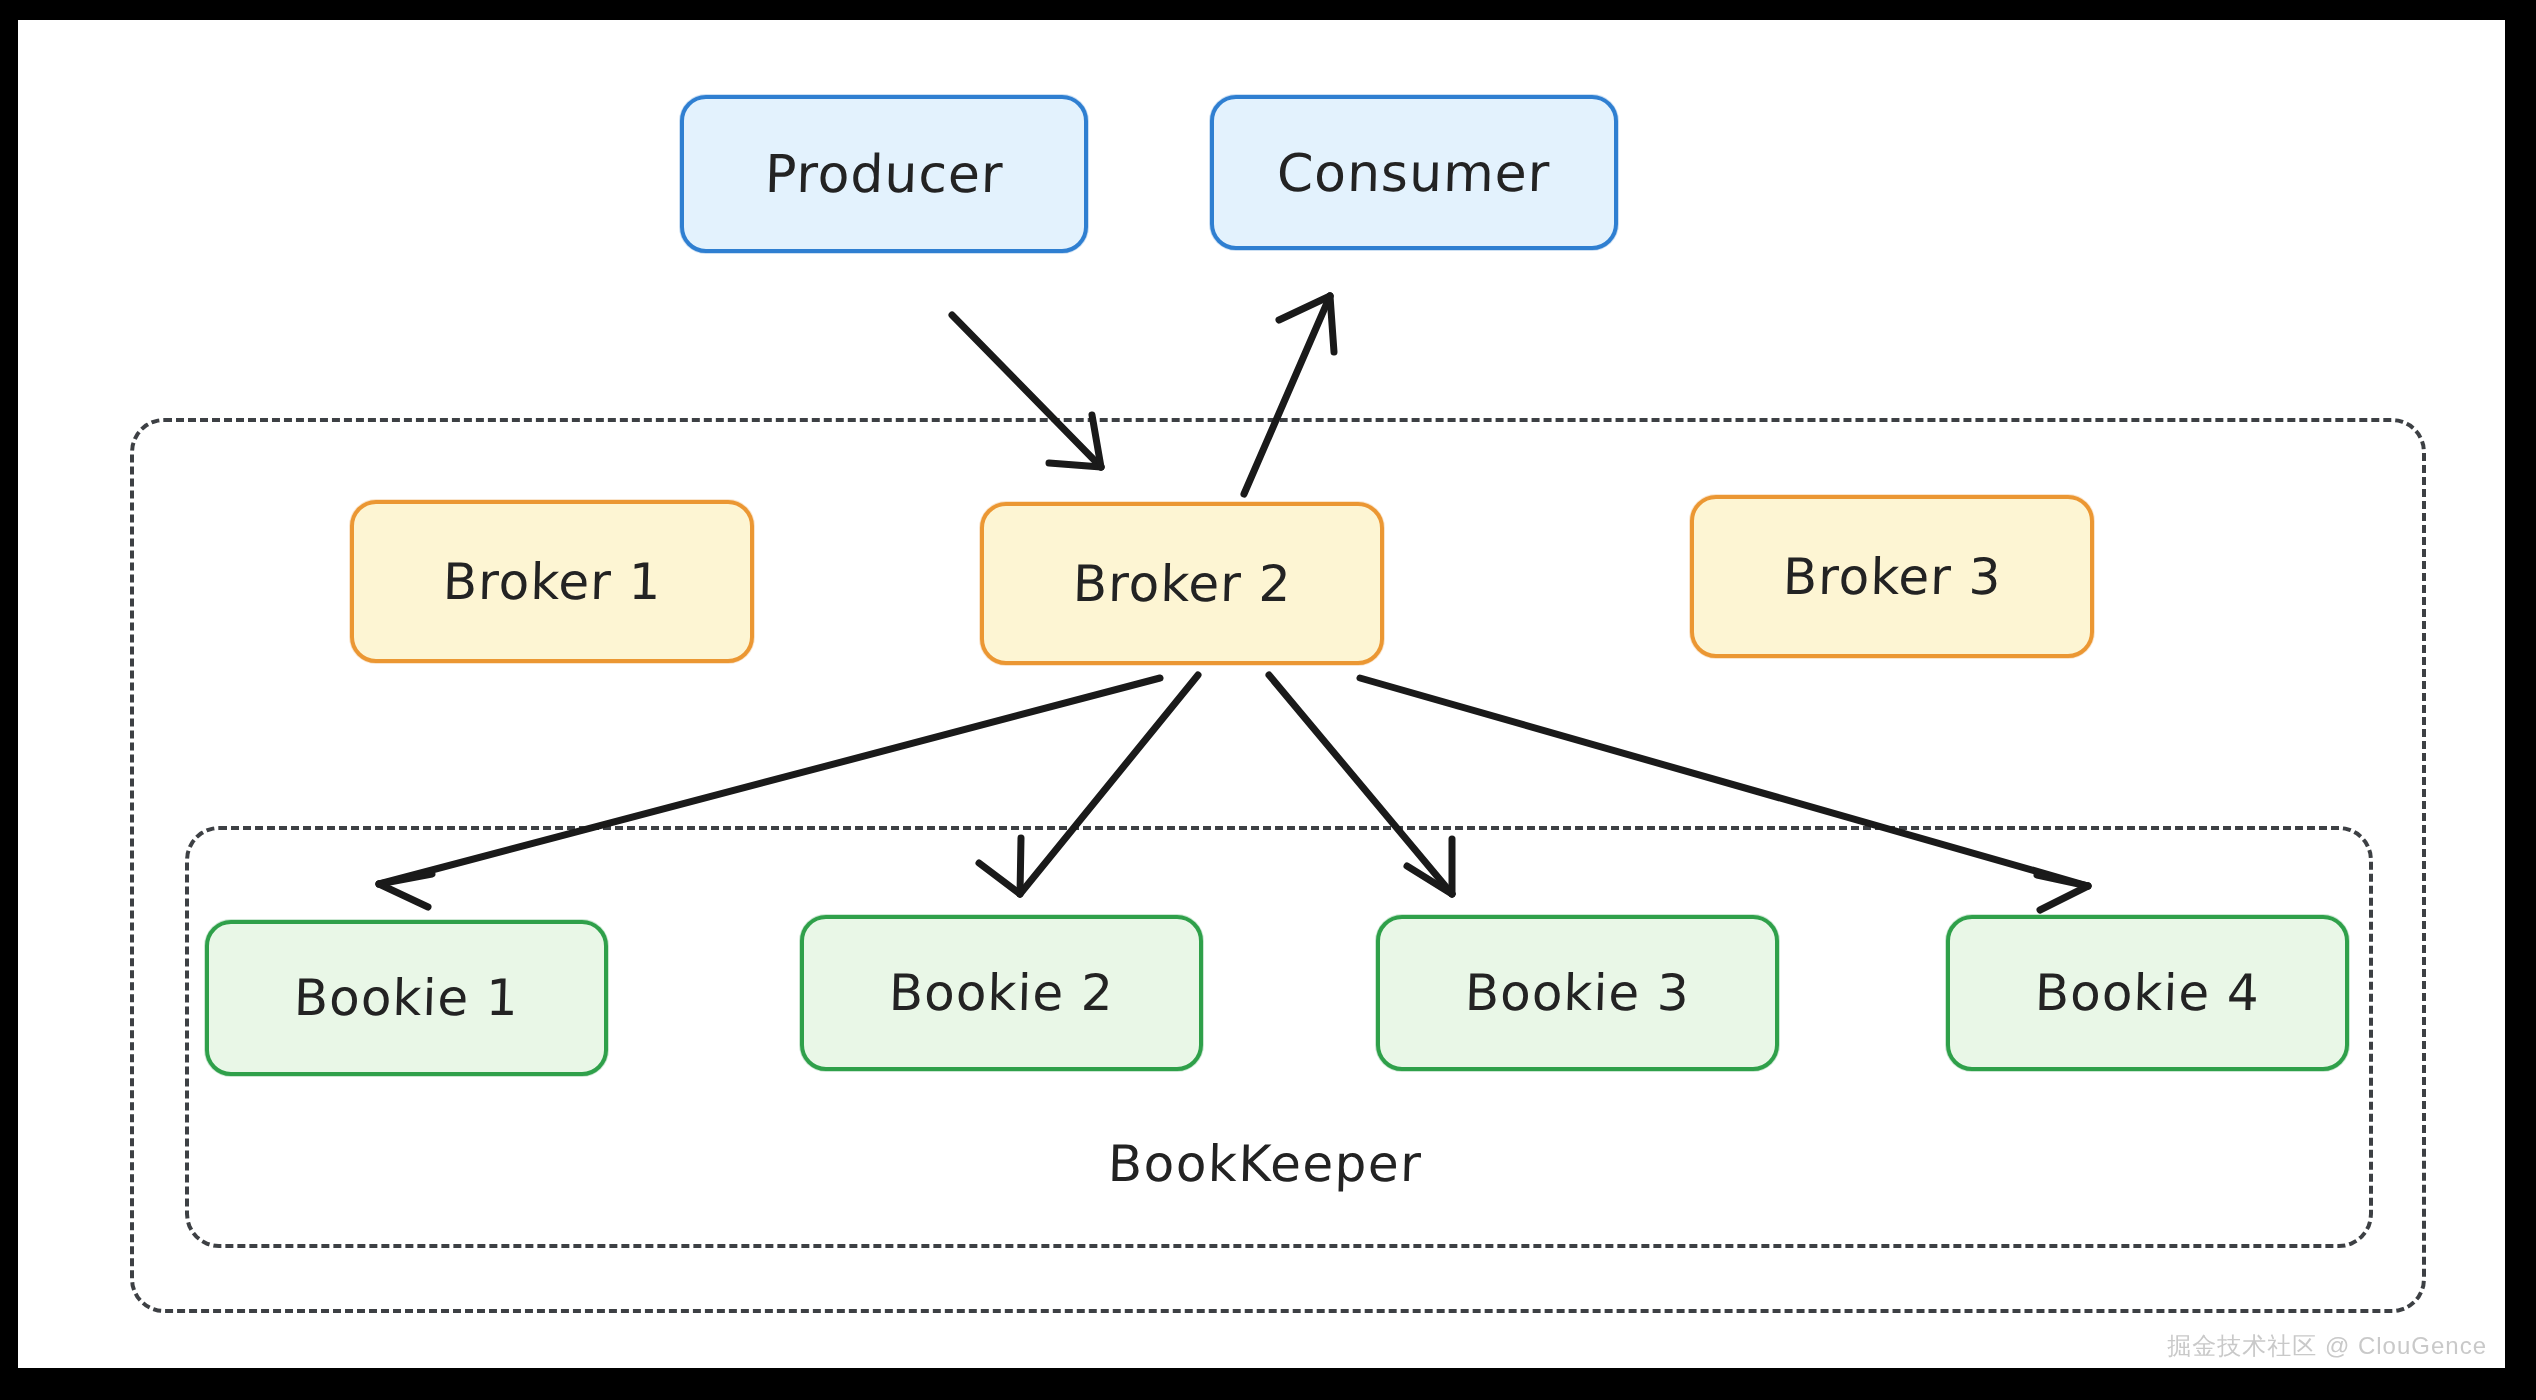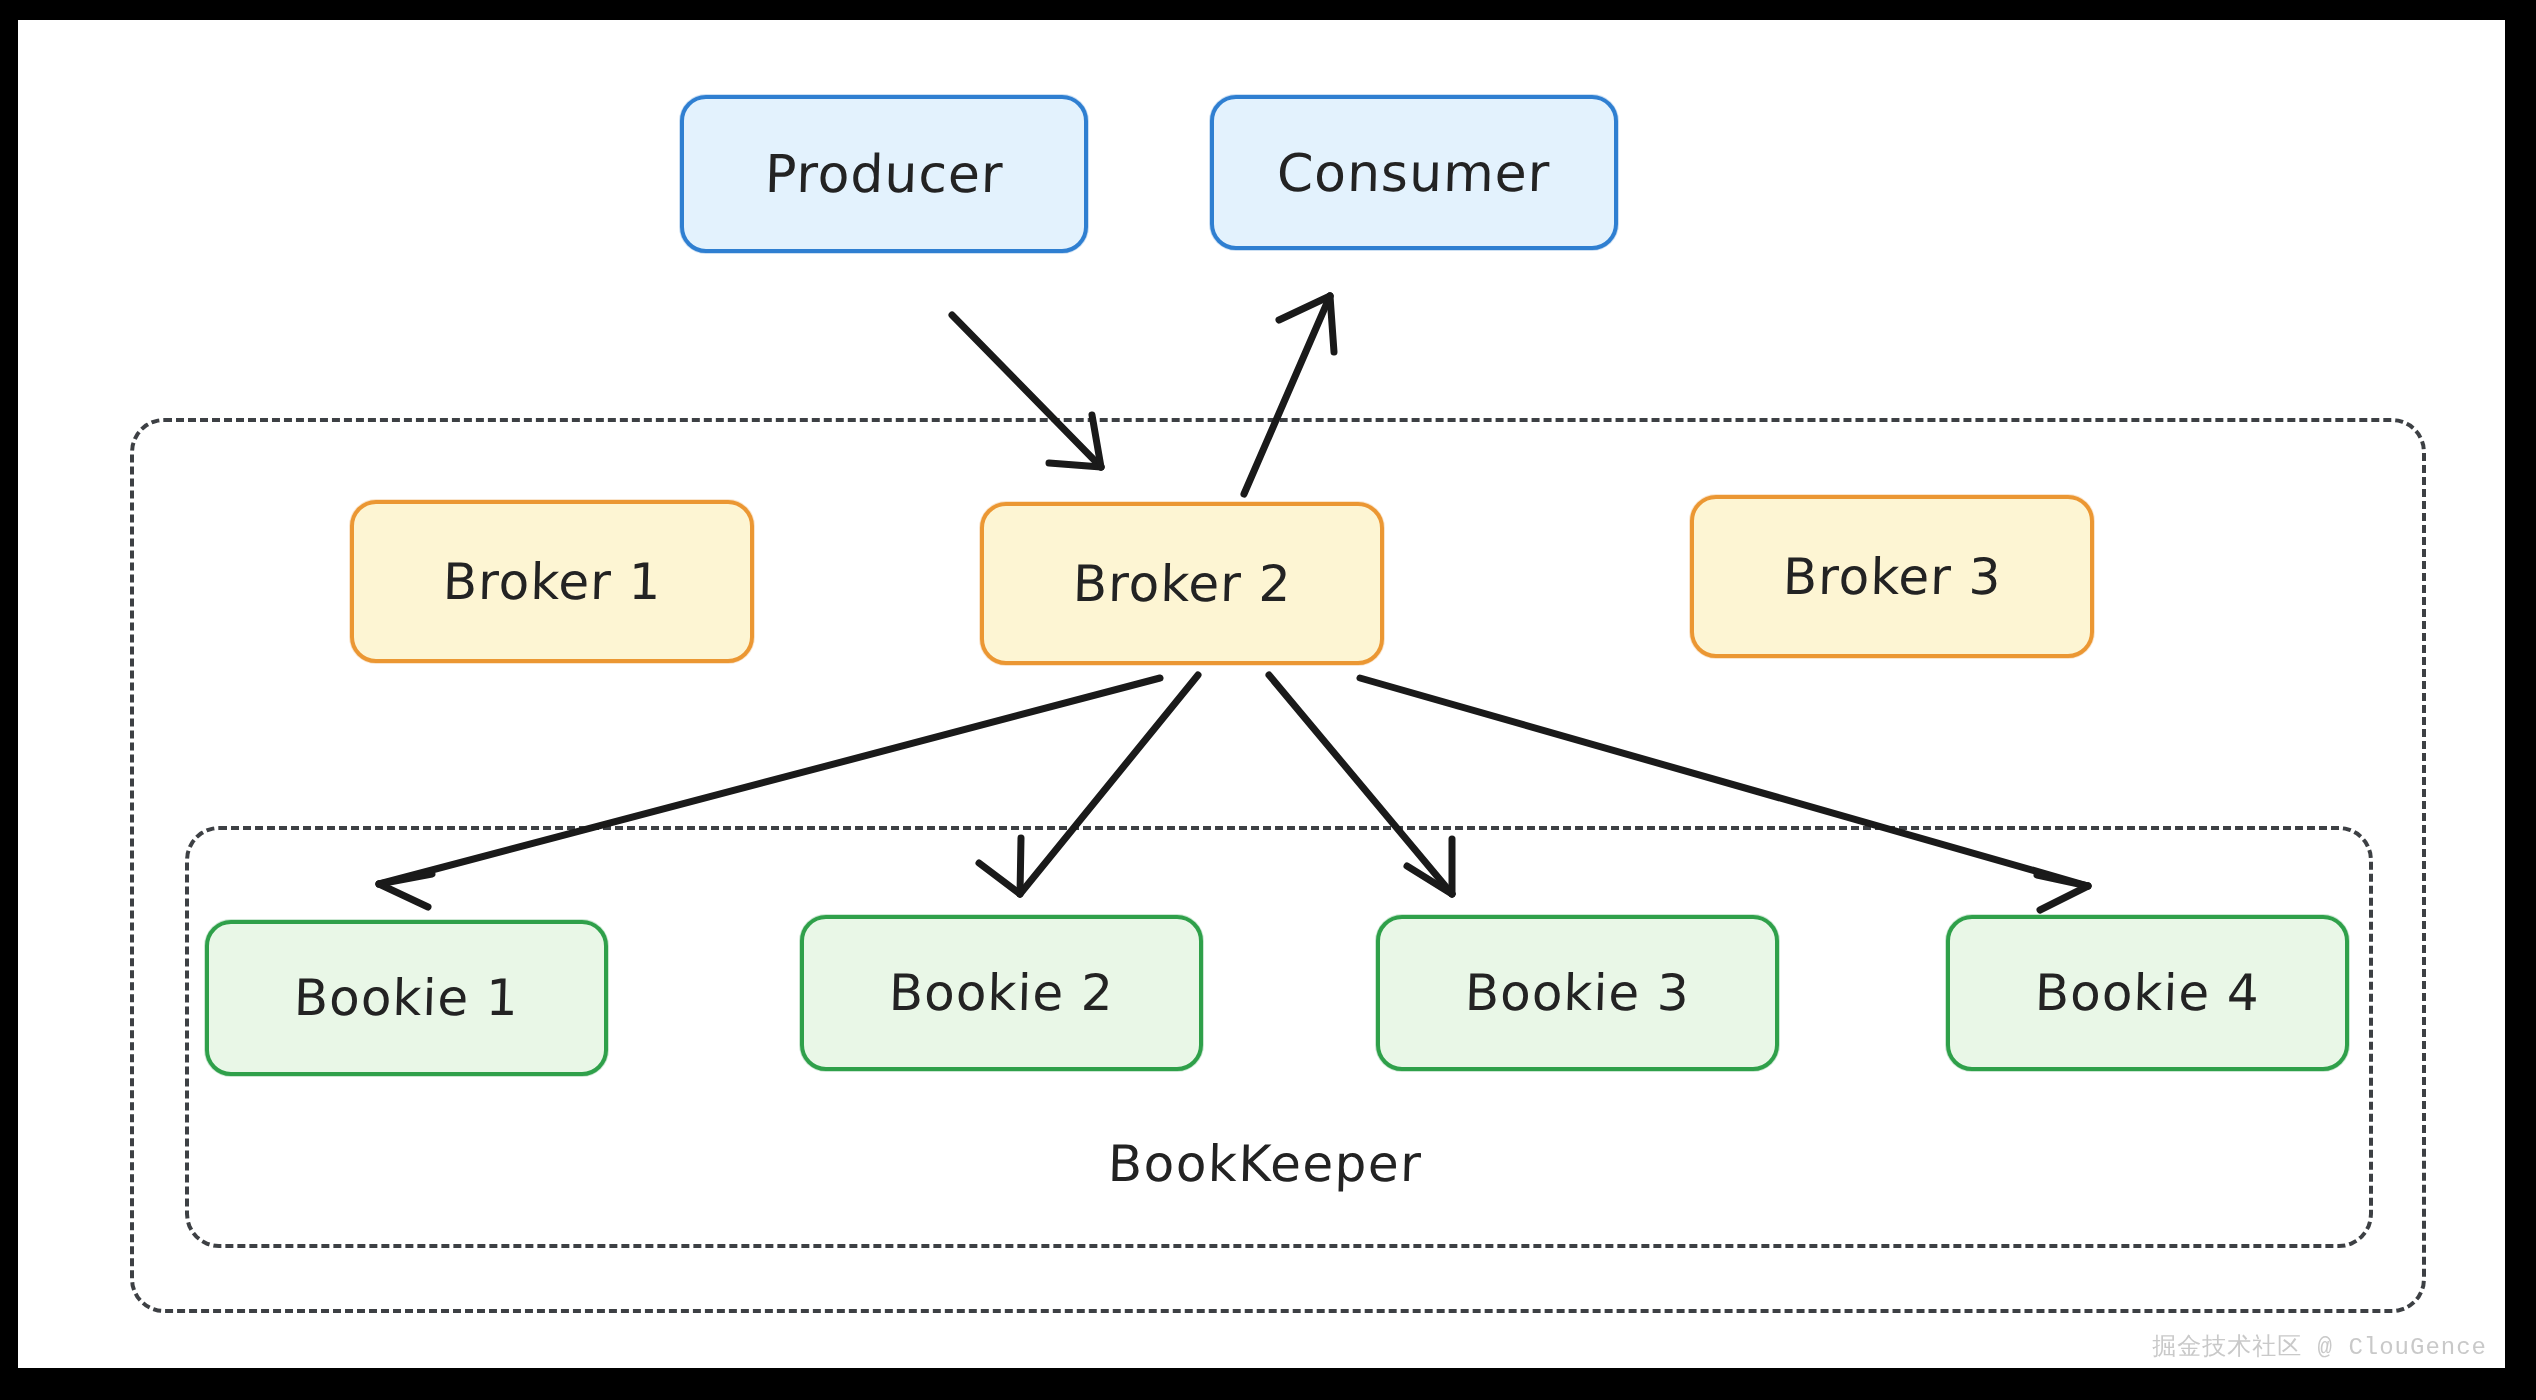--- a/index.html
+++ b/index.html
@@ -93,21 +93,21 @@
     pointer-events: none;
   }
 
   
   #watermark {
     position: absolute;
     right: 18px;
     bottom: 6px;
     color: #c9c9c9;
     font-size: 24px;
-    font-family: Liberation Mono, monospace;
+    font-family: Liberation Sans, sans-serif;
     white-space: nowrap;
     letter-spacing: 1px;
     margin-top: 40px;
   }
 </style>
 </head>
 <body>
 
 <div id="frame">
   <div id="canvas">

